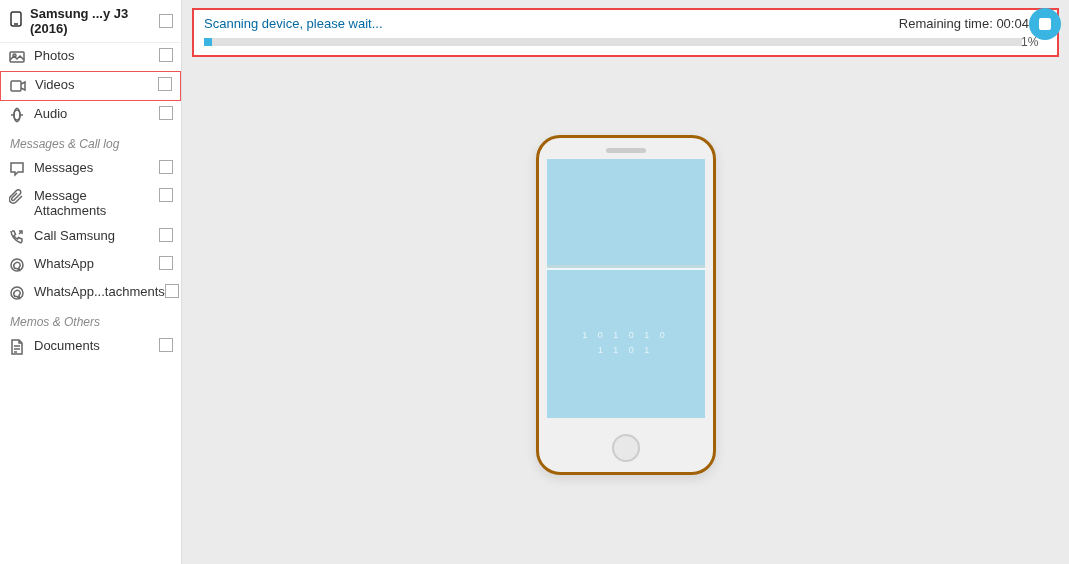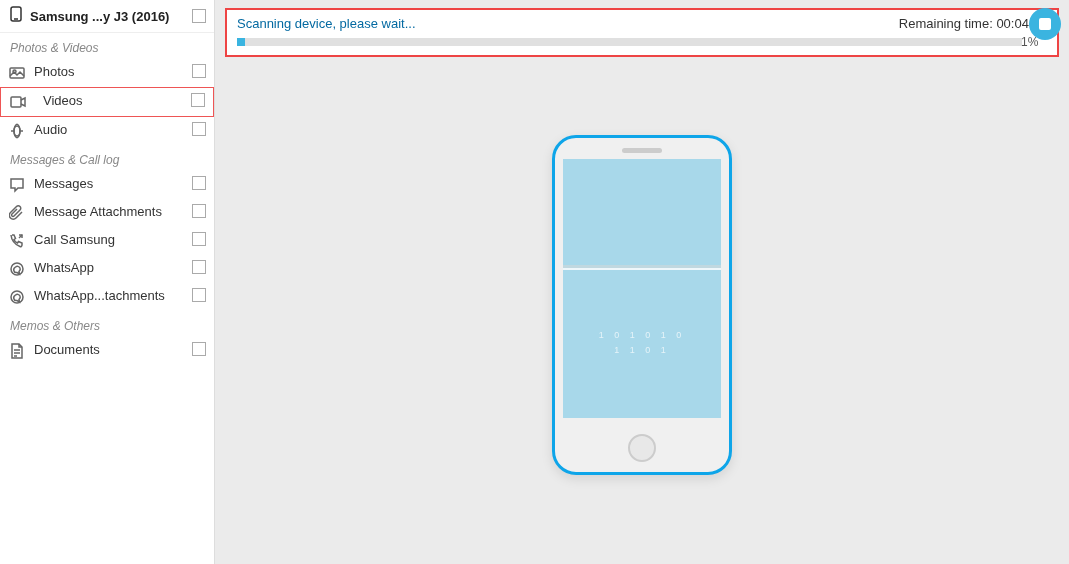--- a/index.html
+++ b/index.html
@@ -14,21 +14,21 @@
     }
 
     .main-layout {
       display: flex;
       flex: 1;
       height: 100%;
     }
 
     
     .sidebar {
-      width: 215px;
+      width: 182px;
       background: #fff;
       border-right: 1px solid #ddd;
       display: flex;
       flex-direction: column;
       padding-top: 0;
       overflow-y: auto;
       flex-shrink: 0;
     }
 
     .device-header {
@@ -70,21 +70,20 @@
       display: flex;
       align-items: flex-start;
       padding: 5px 8px;
       cursor: pointer;
       position: relative;
     }
 
     .sidebar-item.active {
       border: 1.5px solid #e55;
       background: #fff;
-      gap: 8px;
     }
 
     .item-icon {
       width: 18px;
       height: 18px;
       margin-right: 8px;
       display: flex;
       align-items: center;
       justify-content: center;
       flex-shrink: 0;
@@ -191,21 +190,21 @@
       align-items: center;
       justify-content: center;
       padding-bottom: 20px;
     }
 
     .phone-graphic {
       width: 180px;
       height: 340px;
       background: #f0f0f0;
       border-radius: 24px;
-      border: 3px solid #0ea5e9;
+      border: 3px solid #a16207;
       display: flex;
       flex-direction: column;
       overflow: hidden;
       position: relative;
       box-shadow: 0 4px 12px rgba(0,0,0,0.1);
     }
 
     .phone-speaker {
       width: 40px;
       height: 5px;
@@ -273,21 +272,20 @@
       <span class="device-icon">
         <svg viewBox="0 0 16 16" fill="none" stroke="#333" stroke-width="1.5">
           <rect x="3" y="1" width="10" height="14" rx="2"></rect>
           <line x1="6" y1="13" x2="10" y2="13"></line>
         </svg>
       </span>
       <span class="device-name">Samsung ...y J3 (2016)</span>
       <div class="device-checkbox"></div>
     </div>
 
-    <div class="section-header">Photos &amp; Videos</div>
 
     <div class="sidebar-item">
       <span class="item-icon">
         <svg viewBox="0 0 16 16" fill="none" stroke="#666" stroke-width="1.5">
           <rect x="1" y="3" width="14" height="10" rx="1"></rect>
           <circle cx="5.5" cy="6.5" r="1.5"></circle>
           <polyline points="1,11 5,7 8,10 11,7 15,11"></polyline>
         </svg>
       </span>
       <span class="item-label">Photos</span>

